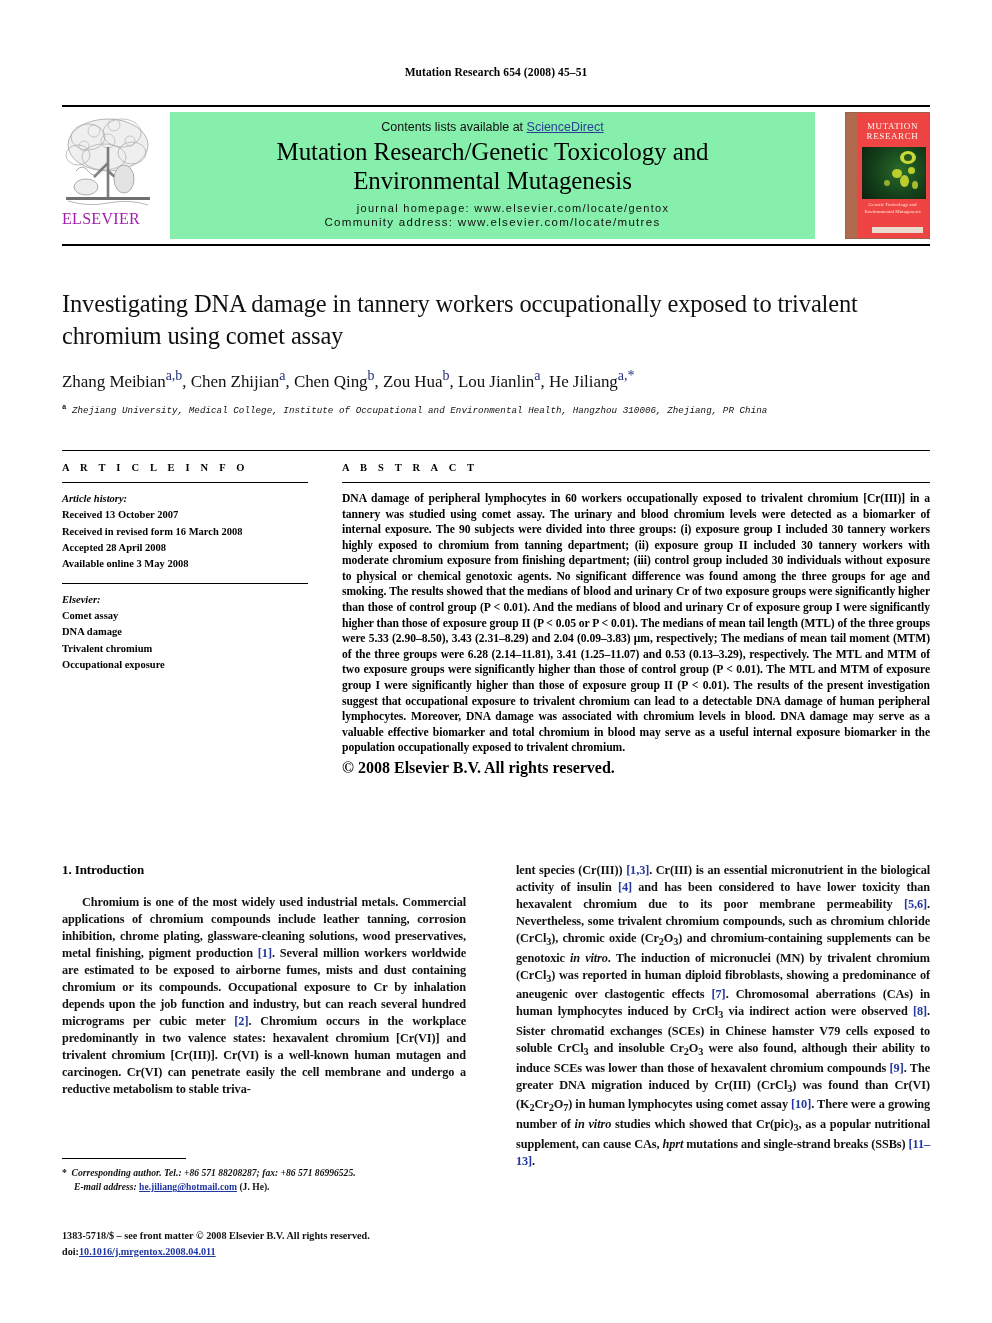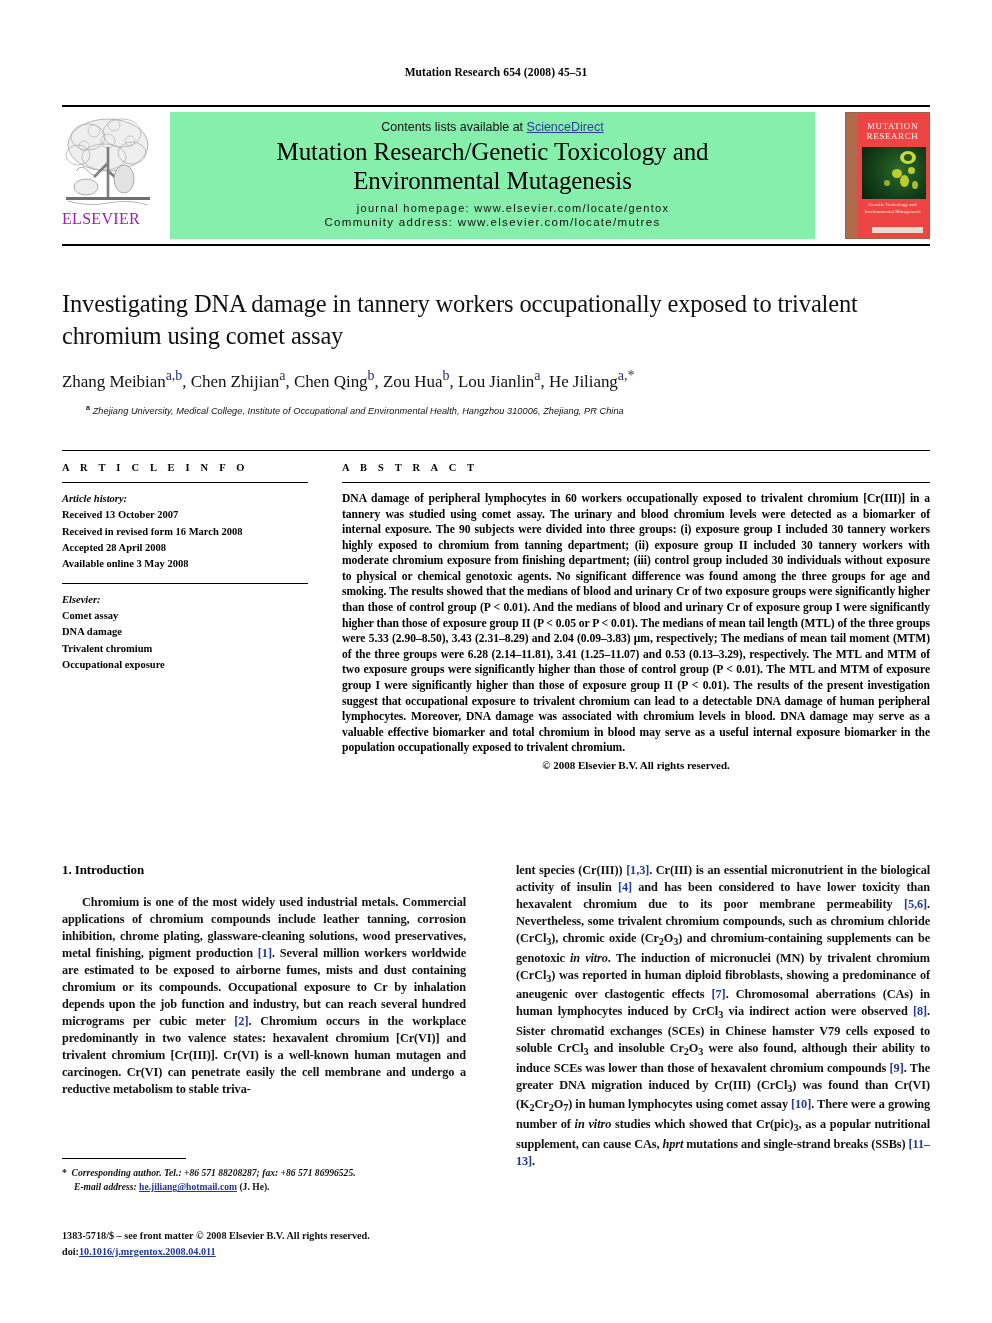--- a/index.html
+++ b/index.html
@@ -197,27 +197,26 @@
   .authors {
     font-family: "Liberation Serif", serif;
     font-size: 17px;
     margin-top: 16px;
     color: #111;
     letter-spacing: -0.05px;
   }
   .authors sup { font-size: 14px; color: #24307a; }
   .affiliations {
     margin-top: 11px;
-    font-family: Liberation Sans, sans-serif;
+    font-family: Liberation Mono, monospace;
     font-size: 9.2px;
     font-style: italic;
     line-height: 1.62;
     color: #111;
     letter-spacing: 0.05px;
-    margin-left: 24px;
   }
   .affiliations sup {
     font-style: normal;
     font-weight: bold;
     font-size: 7.2px;
   }
 
   
   .mid-rule {
     position: absolute;
@@ -269,22 +268,22 @@
   }
   .abstract-body {
     font-size: 11.6px;
     line-height: 1.345;
     text-align: justify;
     font-weight: bold;
     letter-spacing: -0.05px;
     color: #000;
   }
   .copyright {
-    text-align: center;
-    font-size: 11px;
+    text-align: left;
+    font-size: 16px;
     font-weight: bold;
     margin-top: 3px;
   }
 
   
   .col-left {
     position: absolute;
     left: 62px;
     top: 862px;
     width: 404px;

